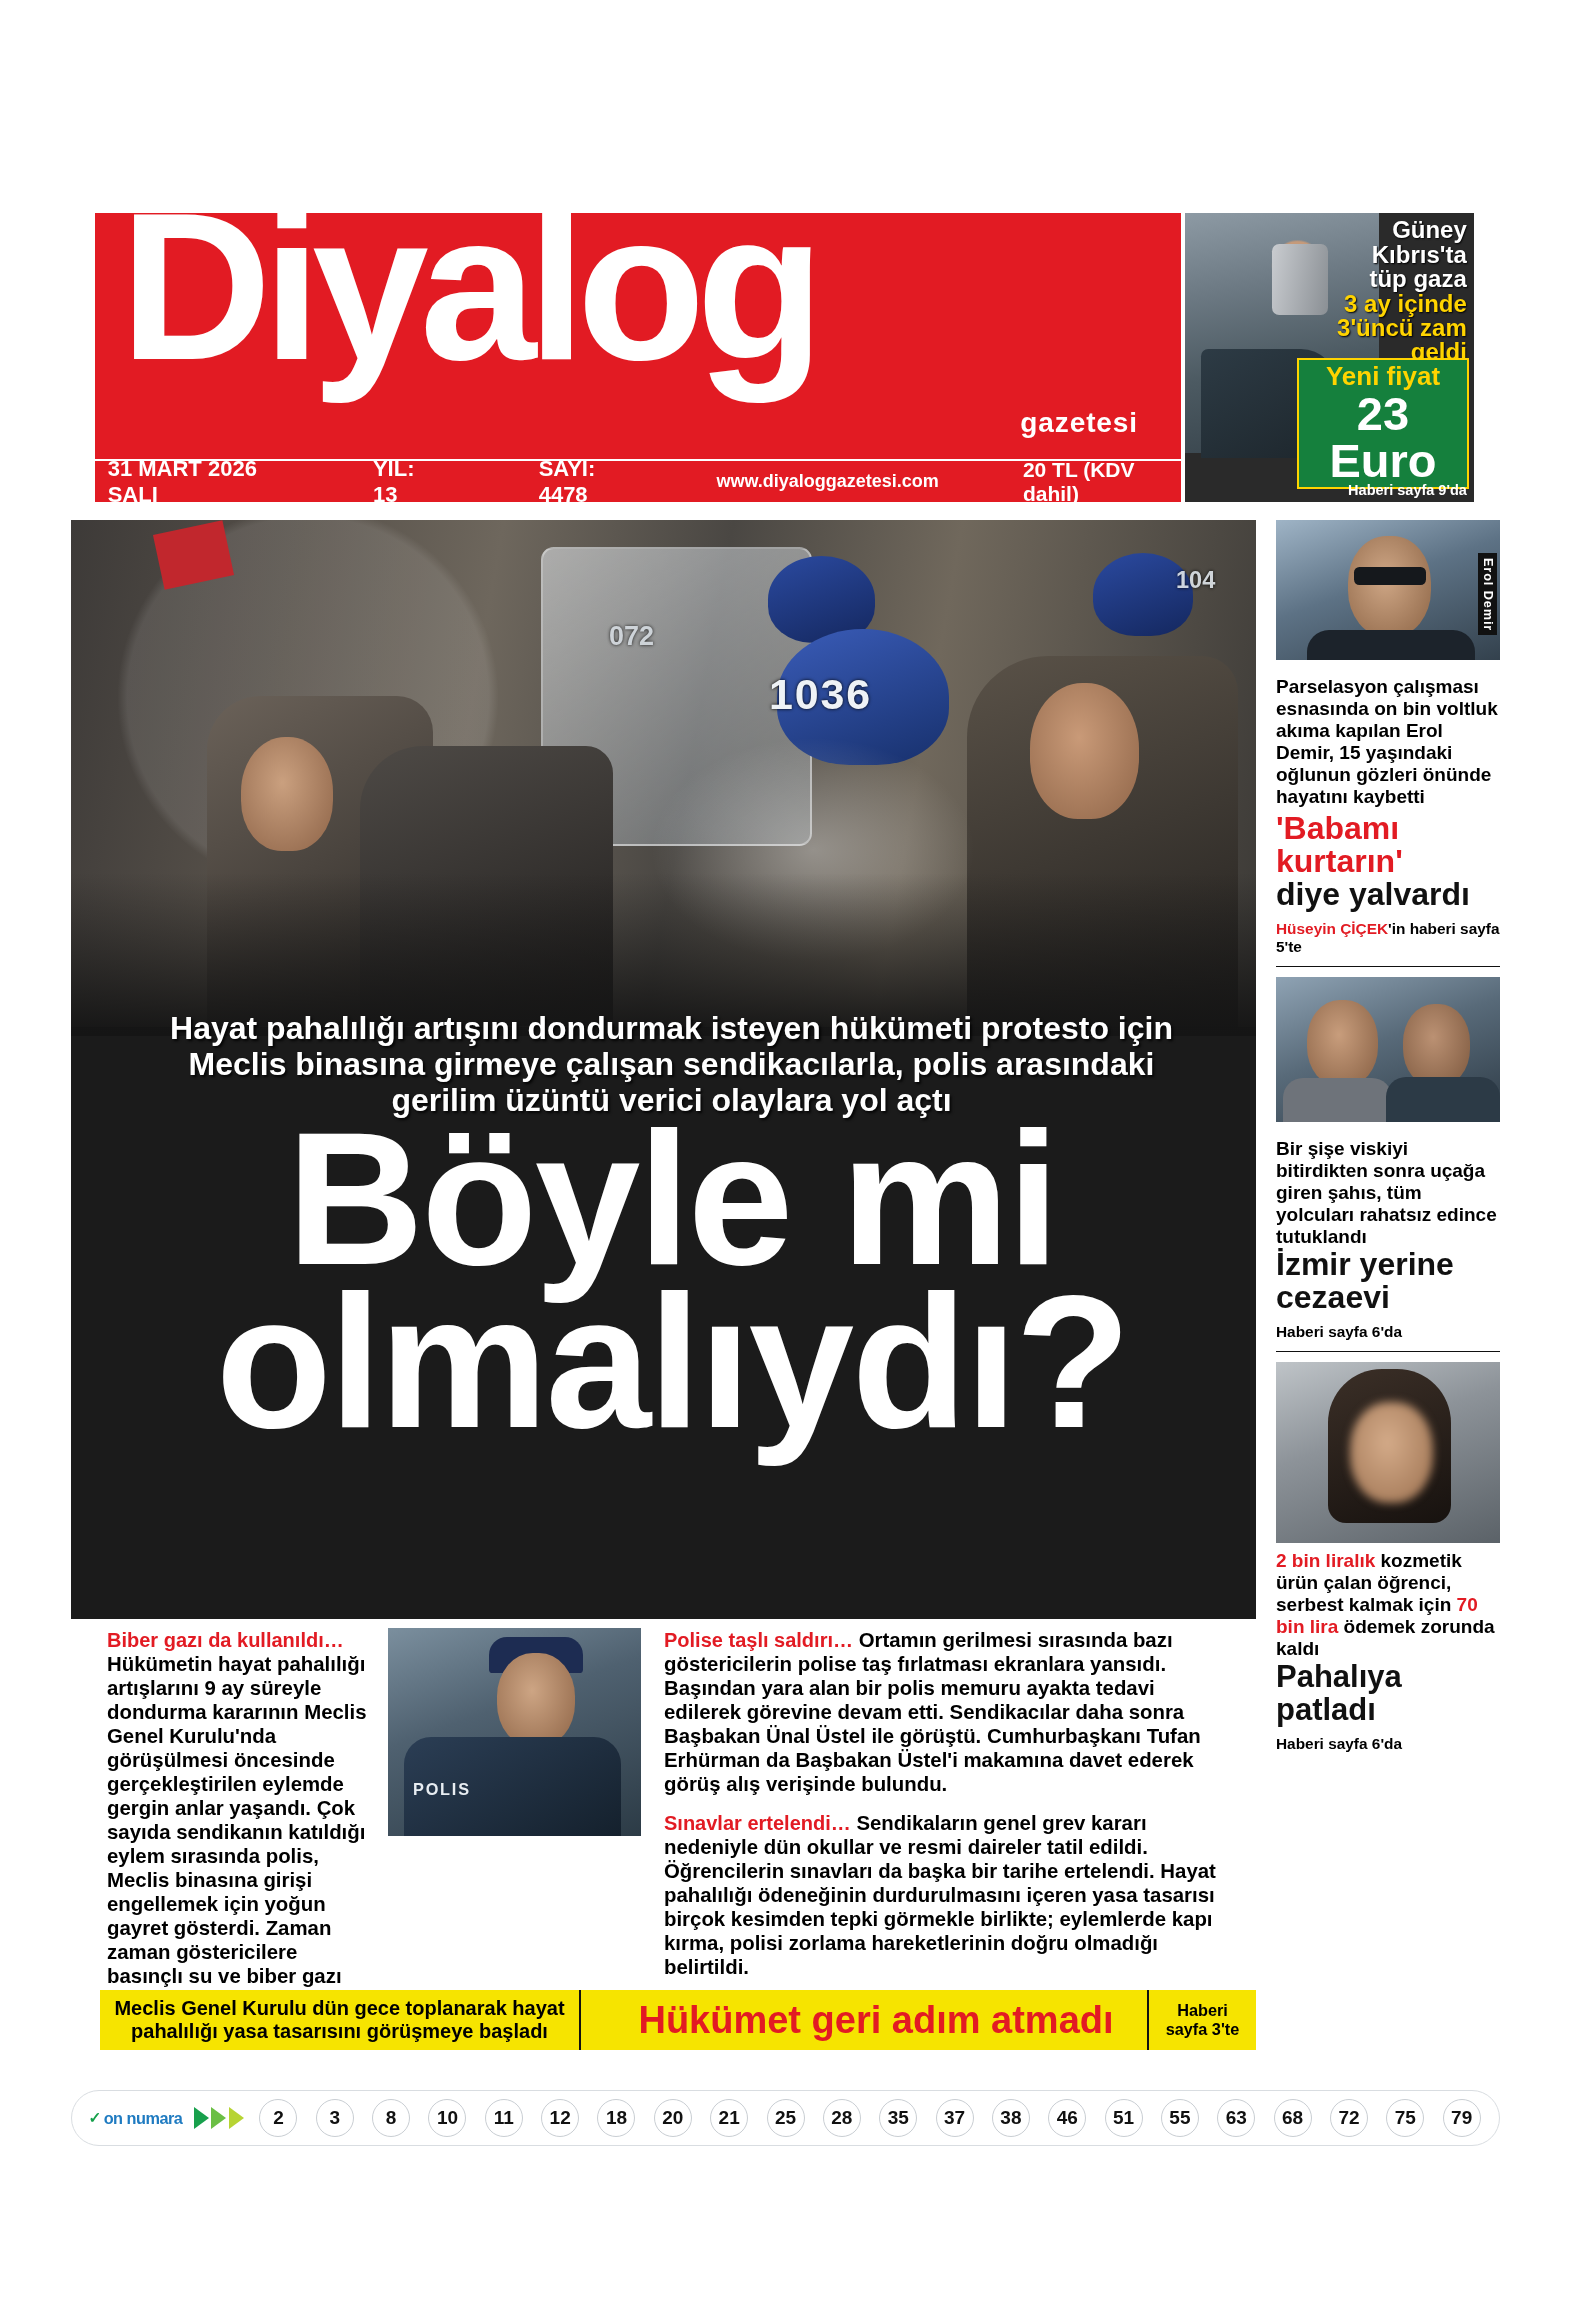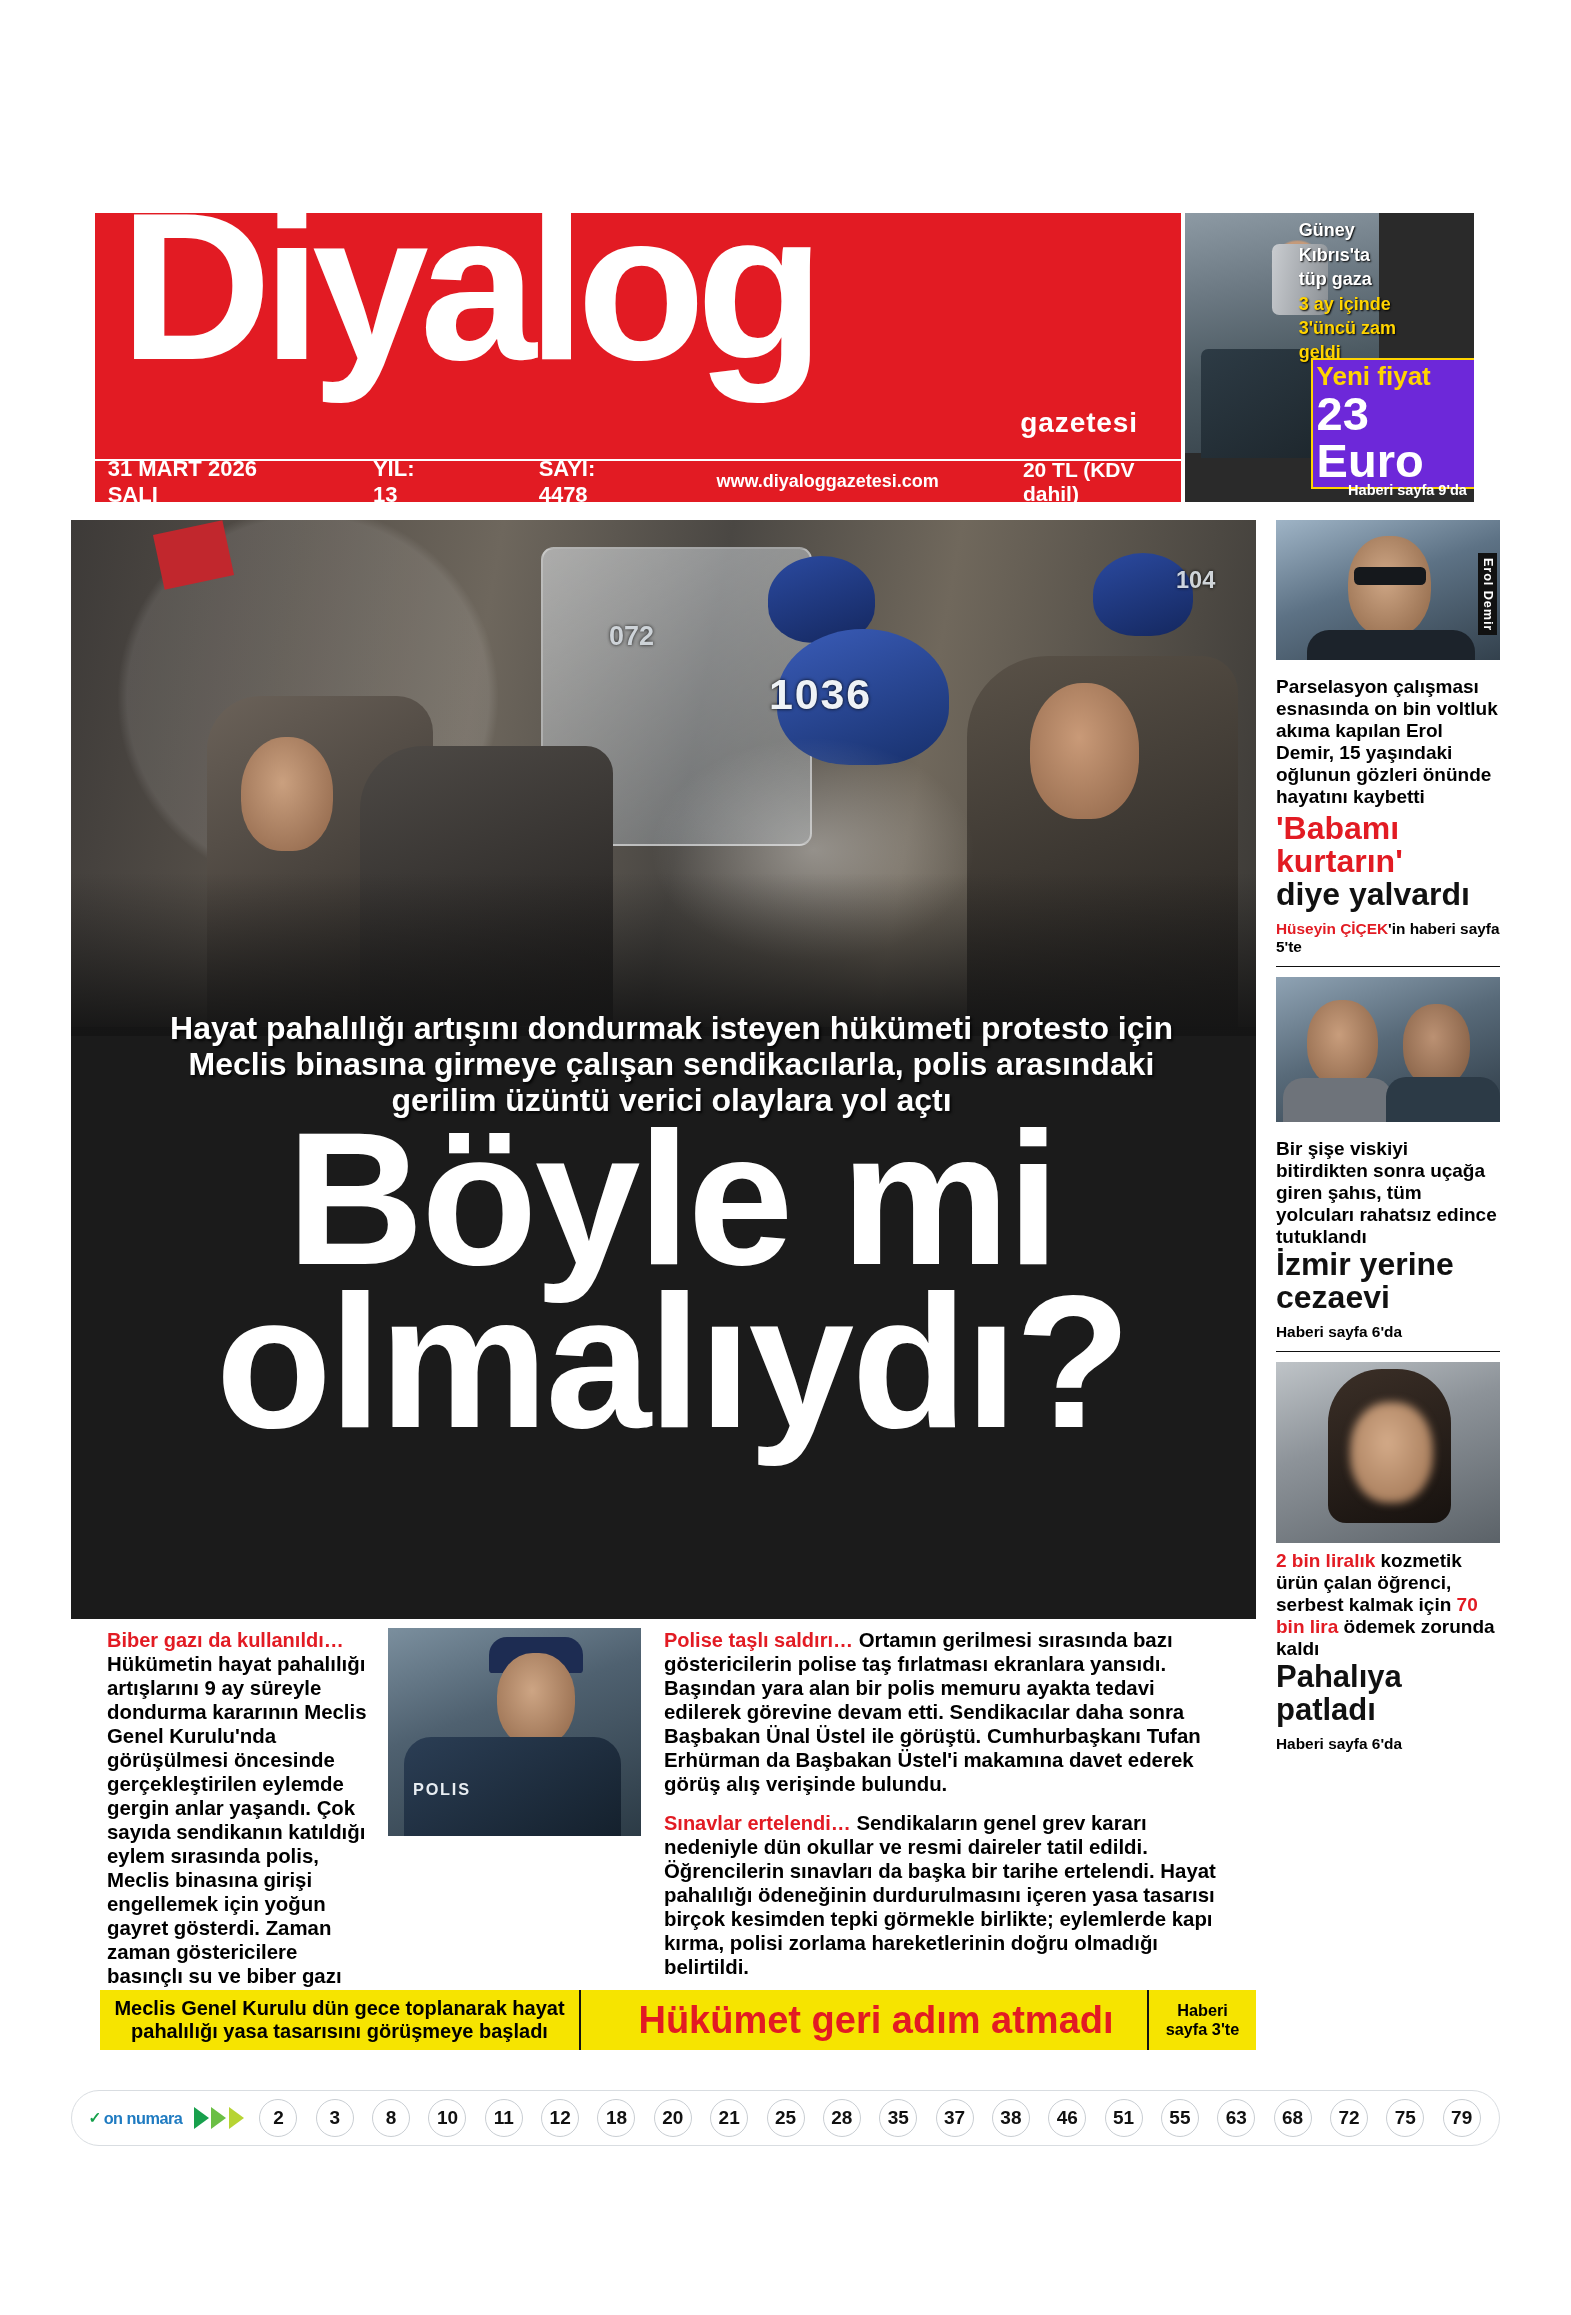--- a/index.html
+++ b/index.html
@@ -91,34 +91,35 @@
   .promo-cyl {
     position: absolute; left: 87px; top: 31px;
     width: 56px; height: 71px;
     background: linear-gradient(100deg, #c9ccd0, #8a8f94);
     border-radius: 7.2px;
   }
   .promo-txt {
     position: absolute;
     right: 7.2px; top: 5.4px;
     width: 168px;
-    text-align: left;
+    text-align: right;
     color: #fff;
     font-weight: bold;
-    font-size: 18px;
+    font-size: 24px;
     line-height: 24.4px;
     text-shadow: 0.9px 0.9px 1.8px #000;
   }
   .promo-txt .hl { color: #ffd400; }
   .promo-price {
     position: absolute;
-    left: 126px; top: 145px;
+    left: 112px; top: 145px;
     width: 172px;
-    background: #6d28d9;
+    background: #15803d;
     border: 2.7px solid #ffd400;
+    text-align: center;
     padding: 1.8px 3.6px 3.6px;
   }
   .promo-price .pp1 {
     color: #ffd400; font-weight: bold; font-size: 26px; line-height: 28px;
   }
   .promo-price .pp2 {
     color: #ffffff; font-weight: bold; font-size: 47px; line-height: 47px;
   }
   .promo-ref {
     position: absolute;

